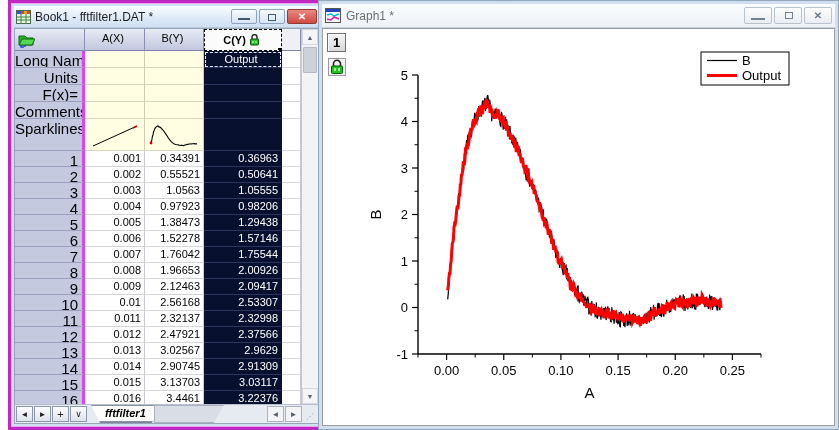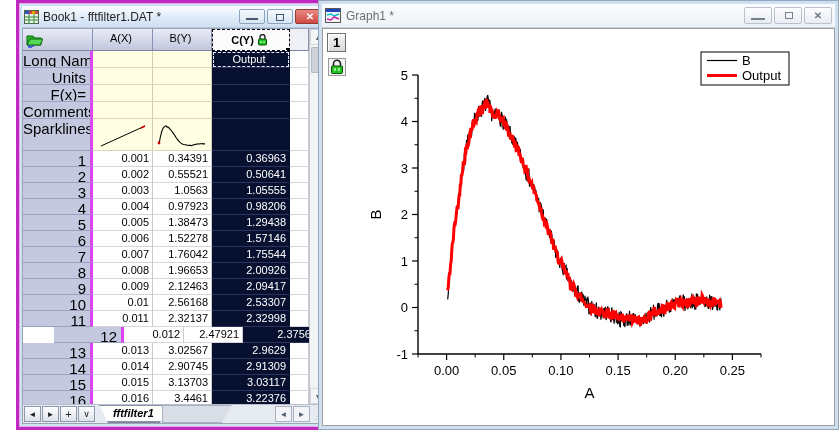--- a/index.html
+++ b/index.html
@@ -4,21 +4,21 @@
 <style>
   * { margin:0; padding:0; box-sizing:border-box; }
   html,body { background:#ffffff; }
   .screen {
     position:relative; width:839px; height:430px; overflow:hidden;
     font-family:"Liberation Sans", sans-serif; background:#ffffff;
   }
 
   
   .book-window {
-    position:absolute; left:16px; top:0; width:317px; height:430px;
+    position:absolute; left:8px; top:0; width:317px; height:430px;
     background:#c128c1; padding:3px;
   }
   .book-frame {
     width:100%; height:100%; background:#cfe0f2; padding:2px;
     display:flex; flex-direction:column; border:1px solid #e9a9e9;
   }
   .titlebar {
     height:22px; flex:0 0 22px; display:flex; align-items:center; gap:4px;
     background:linear-gradient(#fbfdff,#dce9f7 60%,#cfe0f2);
     padding:0 2px; border-bottom:1px solid #b6c9dd;
@@ -269,21 +269,21 @@
               <div class="cell c-c dark">2.53307</div>
               <div class="cell c-fill"></div>
             </div>
             <div class="r" style="height: 16px;">
               <div class="c-rowhead">11</div>
               <div class="cell c-a">0.011</div>
               <div class="cell c-b">2.32137</div>
               <div class="cell c-c dark">2.32998</div>
               <div class="cell c-fill"></div>
             </div>
-            <div class="r" style="height: 16px; margin-left: 31px;">
+            <div class="r" style="height: 16px;">
               <div class="c-rowhead">12</div>
               <div class="cell c-a">0.012</div>
               <div class="cell c-b">2.47921</div>
               <div class="cell c-c dark">2.37566</div>
               <div class="cell c-fill"></div>
             </div>
             <div class="r" style="height: 16px;">
               <div class="c-rowhead">13</div>
               <div class="cell c-a">0.013</div>
               <div class="cell c-b">3.02567</div>

